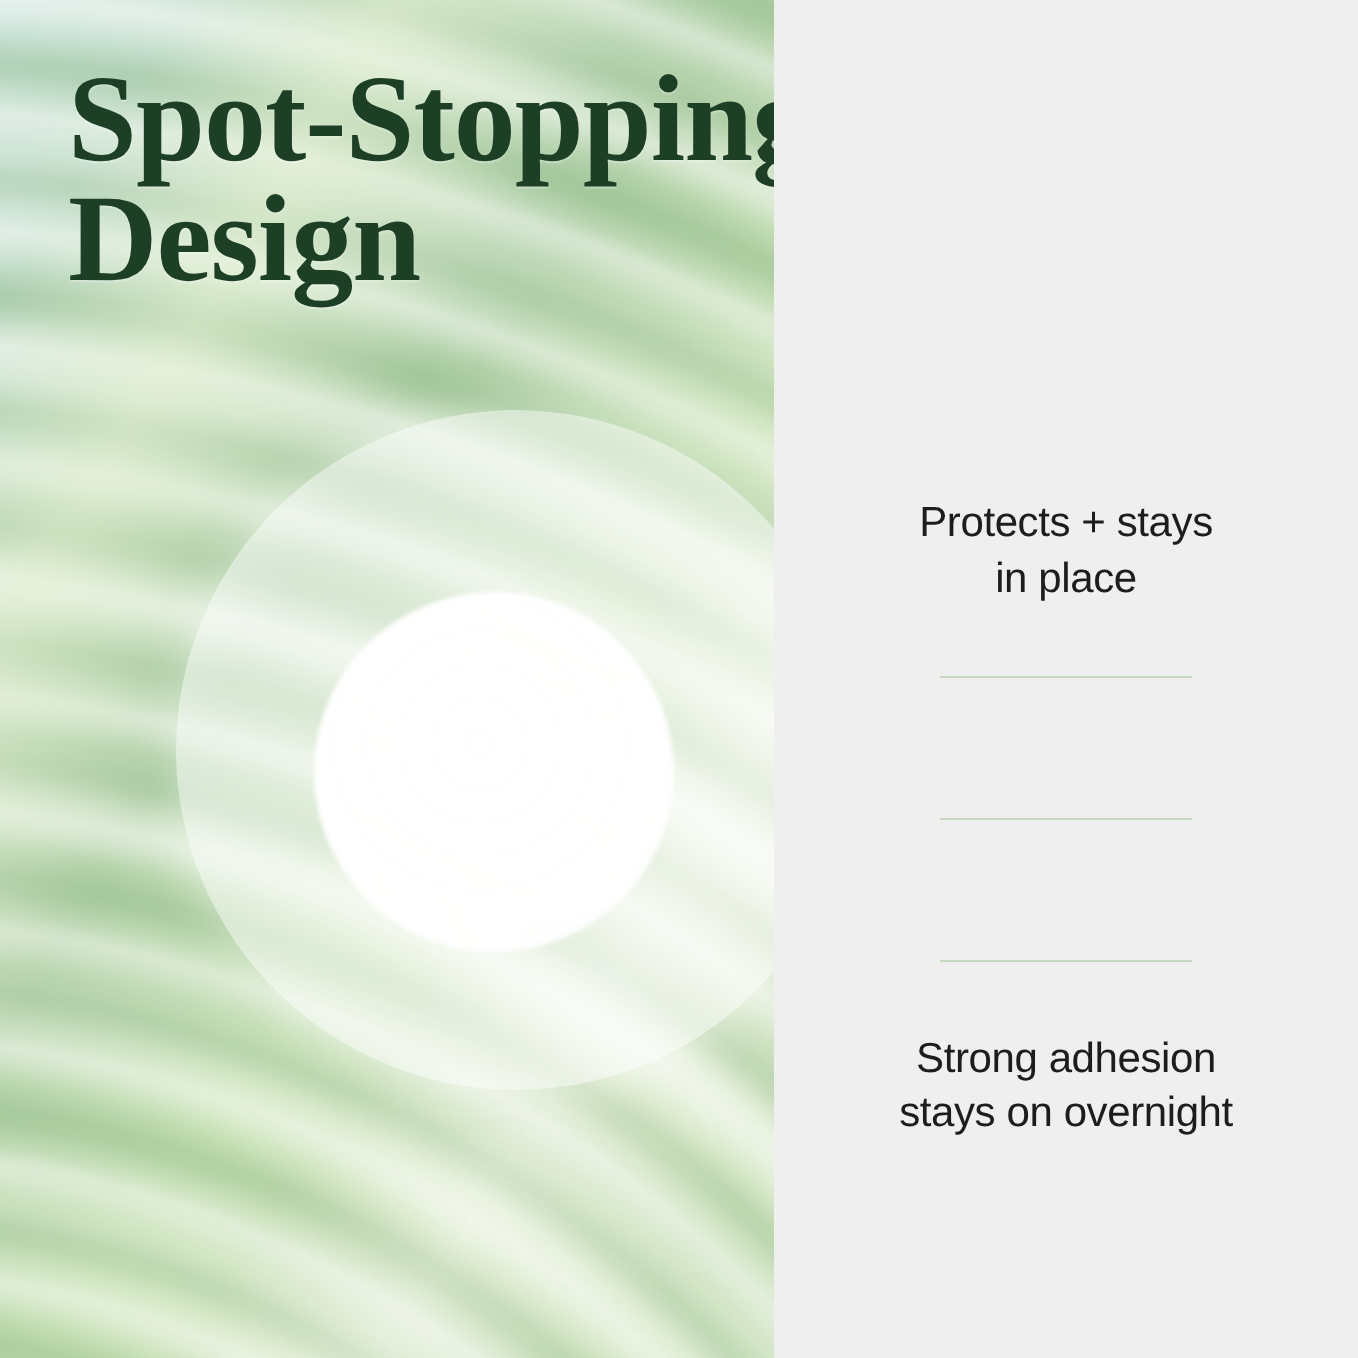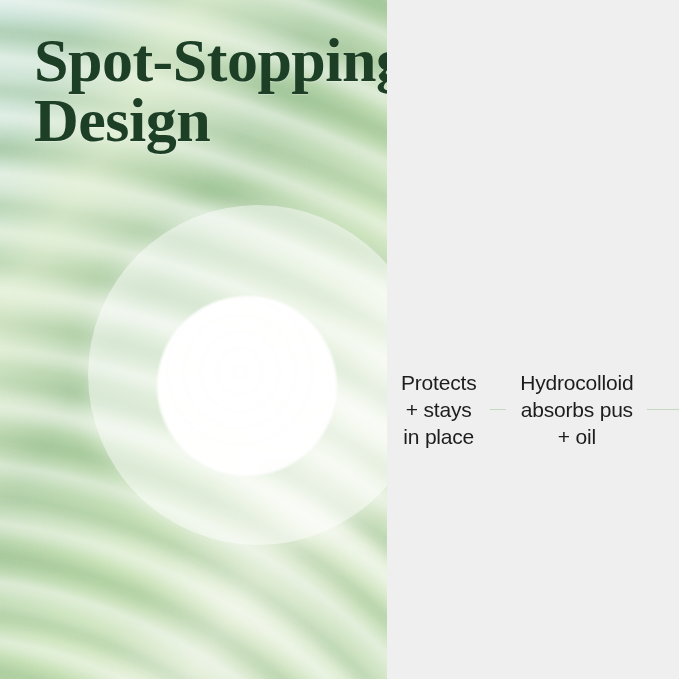--- a/index.html
+++ b/index.html
@@ -141,21 +141,21 @@
 
   
   .right-panel {
     position: absolute;
     left: 387px;
     top: 0;
     width: 292px;
     height: 679px;
     background: #f0efef;
     display: flex;
-    flex-direction: row;
+    flex-direction: column;
     align-items: center;
     justify-content: center;
     padding-top: 140px;
     box-sizing: border-box;
   }
 
   .feature {
     width: 100%;
     text-align: center;
     font-family: "Liberation Sans", sans-serif;
@@ -192,24 +192,24 @@
 
   <h1 class="headline">Spot-Stopping Design</h1>
 
   <div class="right-panel">
 
     <div class="feature">Protects + stays
 in place</div>
 
     <hr class="divider">
 
-    <div class="feature">Hydrocolloid
-absorbs pus + oil</div>
 
     <hr class="divider">
 
 
     <hr class="divider">
 
+    <div class="feature">Strong adhesion
+stays on overnight</div>
 
   </div>
 
 </div>
 
 </body></html>

